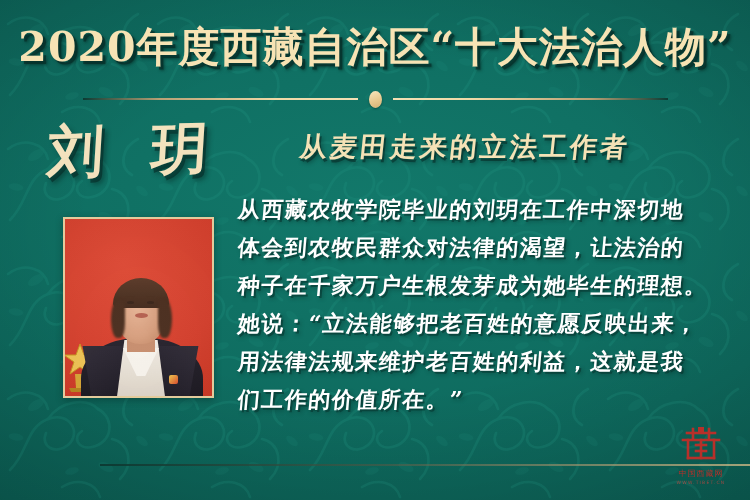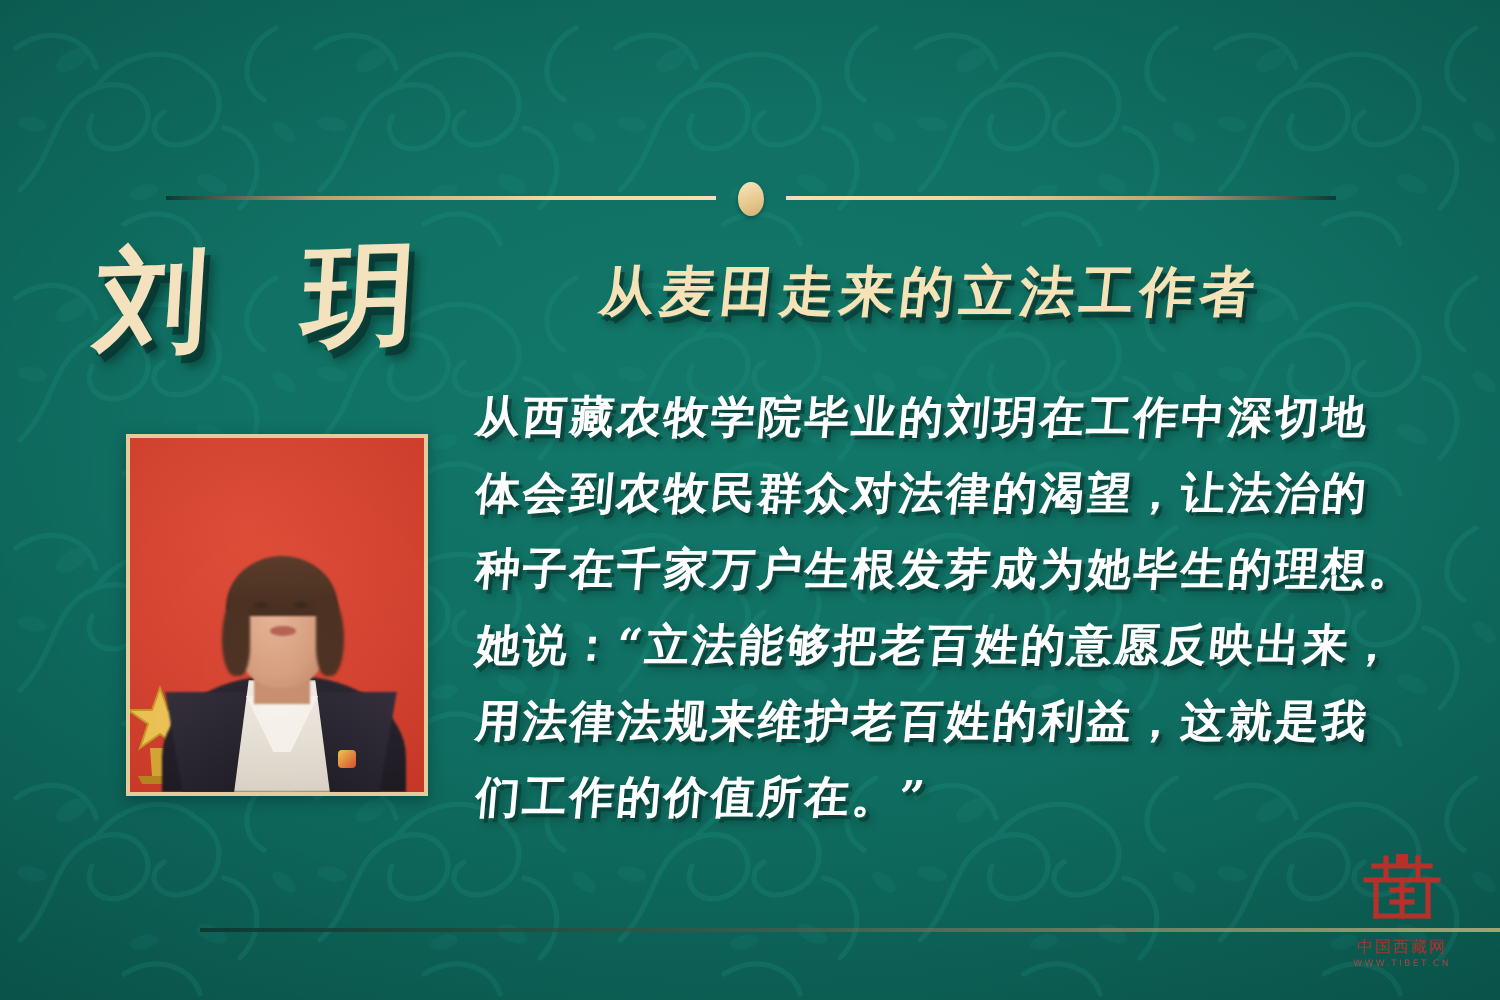--- a/index.html
+++ b/index.html
@@ -290,20 +290,23 @@
           <ellipse cx="72" cy="96" rx="7" ry="3.5" transform="rotate(-15 72 96)"></ellipse>
           <ellipse cx="142" cy="66" rx="7" ry="3.5" transform="rotate(40 142 66)"></ellipse>
           <ellipse cx="16" cy="62" rx="7.5" ry="3.5" transform="rotate(10 16 62)"></ellipse>
         </g>
       </pattern>
     </defs>
     <rect x="0" y="0" width="750" height="500" fill="url(#swirl)"></rect>
   </svg>
   <div id="vignette"></div>
 
+  <div class="title-wrap">
+    <div class="main-title">2020年度西藏自治区“十大法治人物”</div>
+  </div>
 
   <div class="divider">
     <span class="div-line left"></span>
     <span class="div-dot"></span>
     <span class="div-line right"></span>
   </div>
 
   <div class="name">刘  玥</div>
 
   <div class="subtitle">从麦田走来的立法工作者</div>

